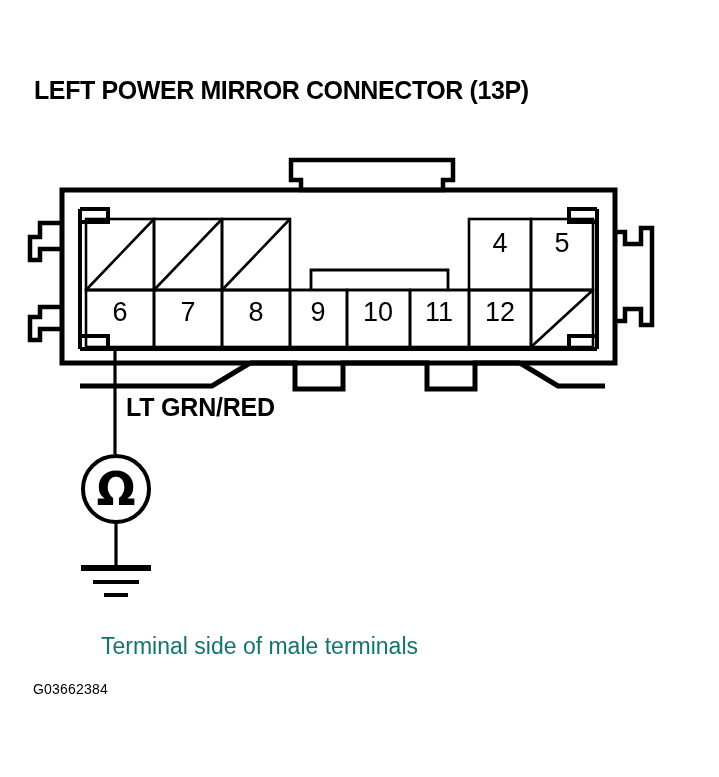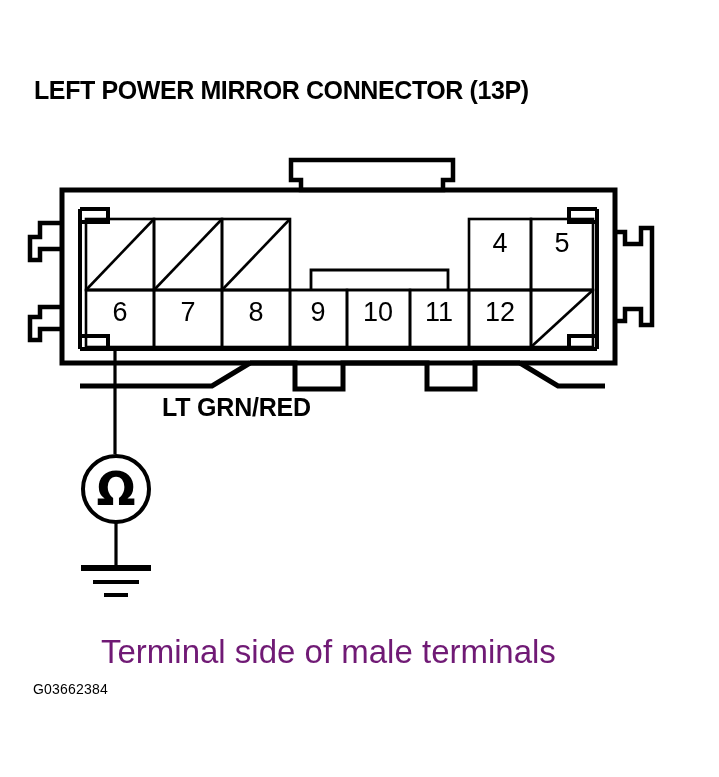--- a/index.html
+++ b/index.html
@@ -39,32 +39,31 @@
   .wire-label {
     position: absolute;
     left: 126px;
     top: 389px;
     font-family: "Liberation Sans", sans-serif;
     font-weight: bold;
     font-size: 25px;
     letter-spacing: -0.2px;
     white-space: nowrap;
     color: #000;
-    margin-left: 36px;
   }
 
   .caption {
     position: absolute;
     left: 101px;
     top: 629px;
     font-family: "Liberation Sans", sans-serif;
     font-weight: normal;
-    font-size: 33px;
-    white-space: nowrap;
-    color: #701a75;
+    font-size: 23px;
+    white-space: nowrap;
+    color: #0f766e;
   }
 
   .fig-id {
     position: absolute;
     left: 33px;
     top: 677px;
     font-family: "Liberation Sans", sans-serif;
     font-weight: normal;
     font-size: 14px;
     letter-spacing: 0.2px;

